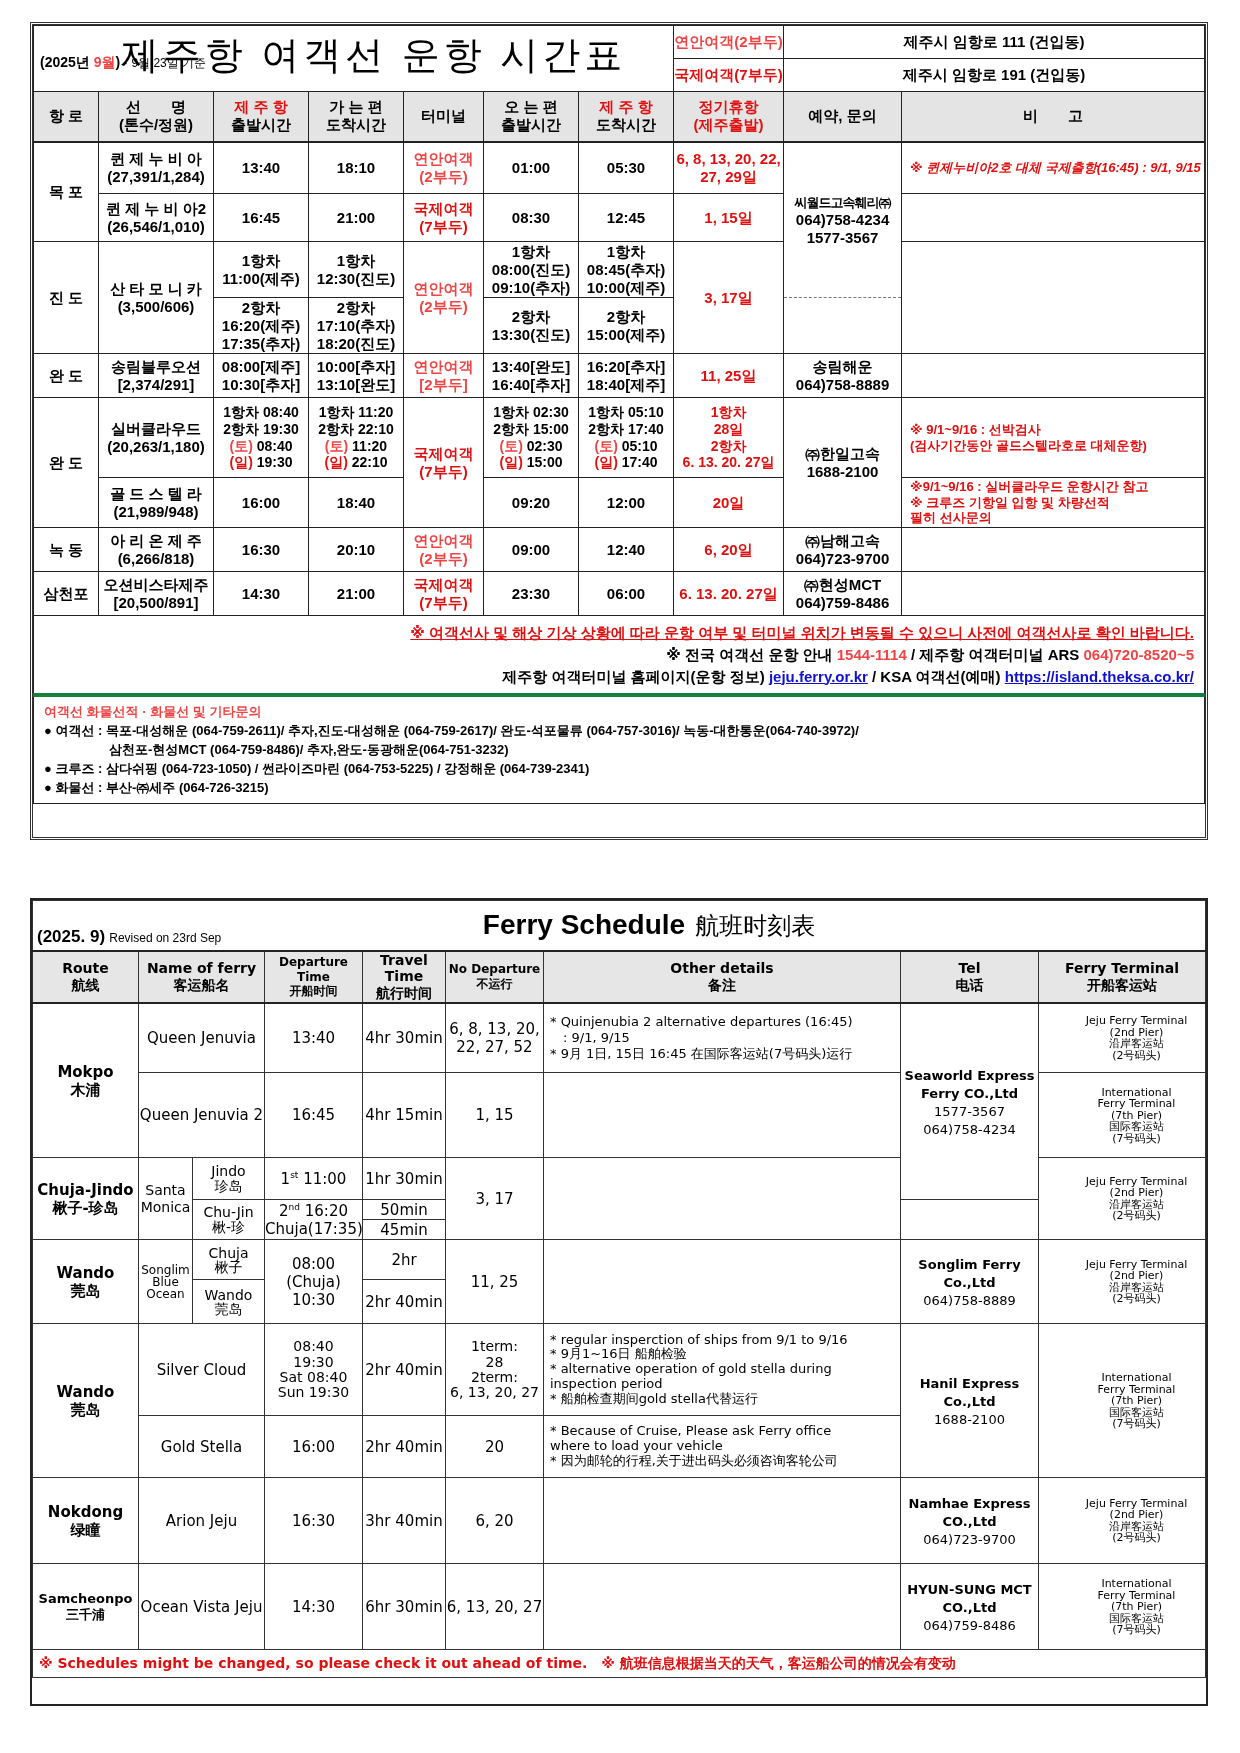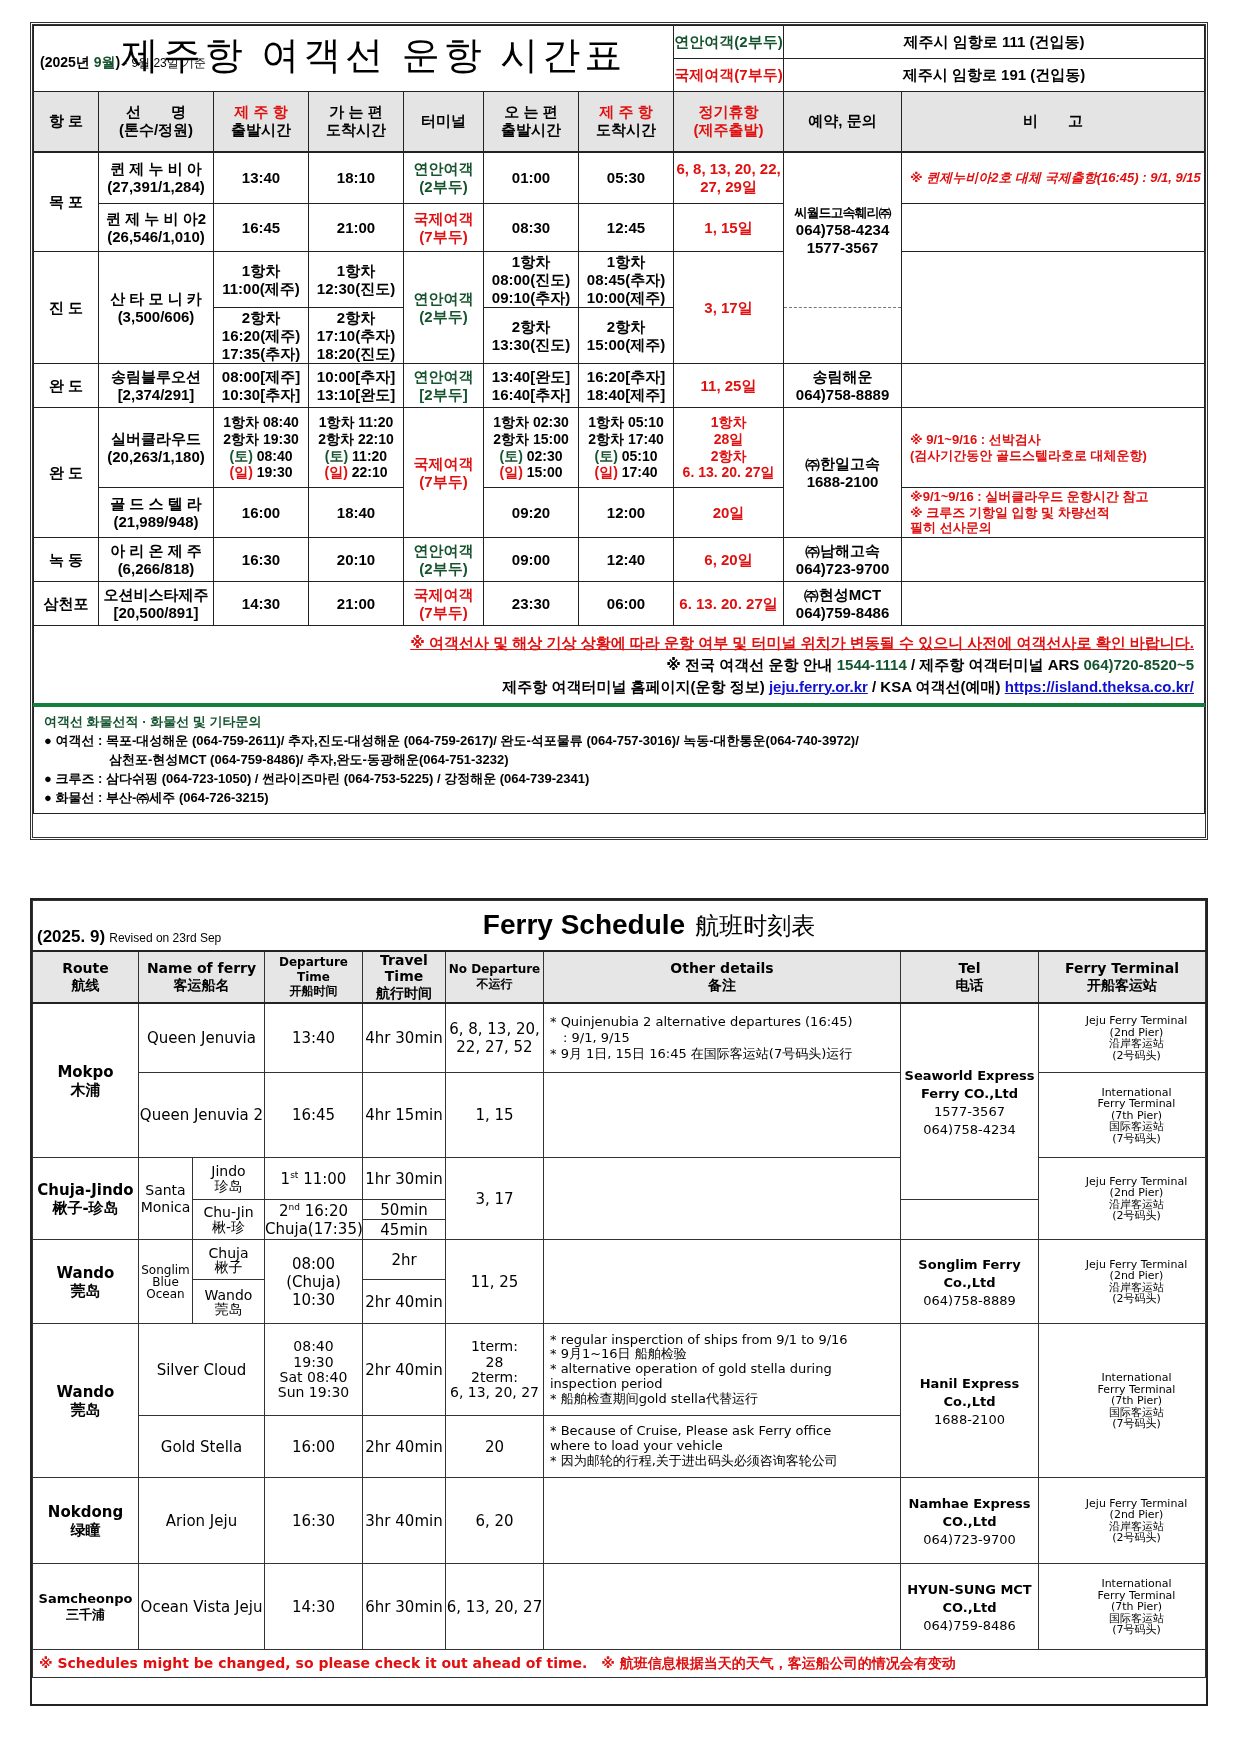--- a/index.html
+++ b/index.html
@@ -5,21 +5,21 @@
   html,body{margin:0;padding:0;background:#fff;}
   body{width:1240px;height:1753px;position:relative;font-family:"DejaVu Sans","Liberation Sans",sans-serif;color:#000;}
   .sheet{position:absolute;left:30px;width:1178px;border:3px double #333;box-sizing:border-box;}
   #ko{top:22px;height:818px;}
   #en{top:898px;height:808px;border:2px solid #222;}
   table{border-collapse:collapse;width:100%;table-layout:fixed;}
   td,th{text-align:center;vertical-align:middle;padding:0;line-height:1.2;}
   .ko td,.ko th{border:1px solid #222;font-size:15px;font-weight:bold;font-family:"Liberation Sans","DejaVu Sans",sans-serif;}
   .ko tr.dash td{border-bottom:1px dashed #777;}
   .ko th{background:#e4e4e4;font-size:15px;}
-  .blue{color:#14532d;}
+  .blue{color:#ef4444;}
   .red{color:#e01010;}
   .title-ko{font-size:38px;font-weight:normal;letter-spacing:4px;}
   .sub{font-size:12px;font-weight:normal;}
   .left{text-align:left !important;padding-left:8px !important;}
   .notes{font-size:14px;font-weight:bold;padding:6px 10px;line-height:1.45;}
   .notes a{color:#1010d0;text-decoration:underline;}
   .en td,.en th{border:1px solid #333;font-size:15px;font-family:"DejaVu Sans",sans-serif;font-weight:normal;}
   .en th{background:#e6e6e6;font-size:14px;font-weight:bold;}
   .en .b{font-weight:bold;}
   .en .small{font-size:12px;}
@@ -55,21 +55,21 @@
           <span class="sub">· 9월 23일 기준</span>
         </div>
       </td>
       <td class="blue">연안여객(2부두)</td>
       <td colspan="2">제주시 임항로 111 (건입동)</td>
     </tr>
     <tr style="height:33px;">
       <td class="red">국제여객(7부두)</td>
       <td colspan="2">제주시 임항로 191 (건입동)</td>
     </tr>
-    <tr style="height:60px;border-bottom:2px solid #222;">
+    <tr style="height:50px;border-bottom:2px solid #222;">
       <th>항 로</th>
       <th><span>선　　명</span><br><span>(톤수/정원)</span></th>
       <th><span class="red">제 주 항</span><br><span>출발시간</span></th>
       <th><span>가 는 편</span><br><span>도착시간</span></th>
       <th>터미널</th>
       <th><span>오 는 편</span><br><span>출발시간</span></th>
       <th><span class="red">제 주 항</span><br><span>도착시간</span></th>
       <th class="red"><span>정기휴항</span><br><span>(제주출발)</span></th>
       <th>예약, 문의</th>
       <th>비　　고</th>

